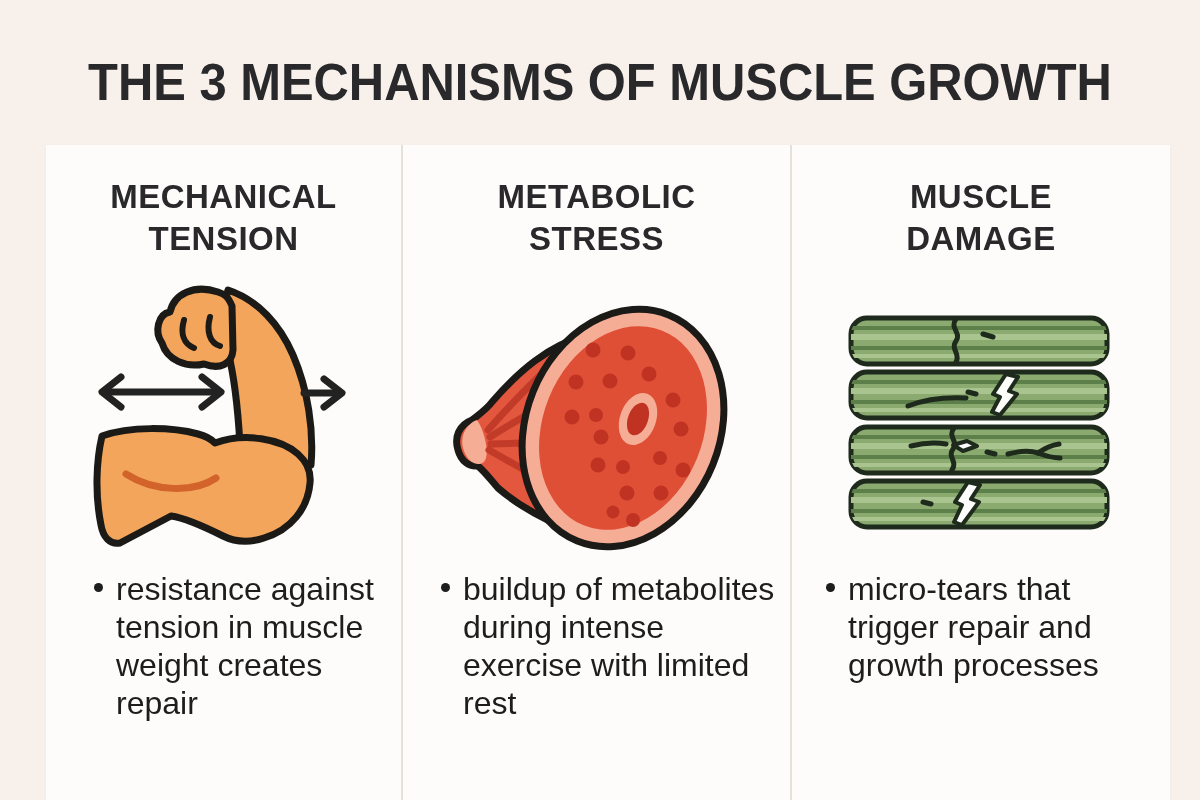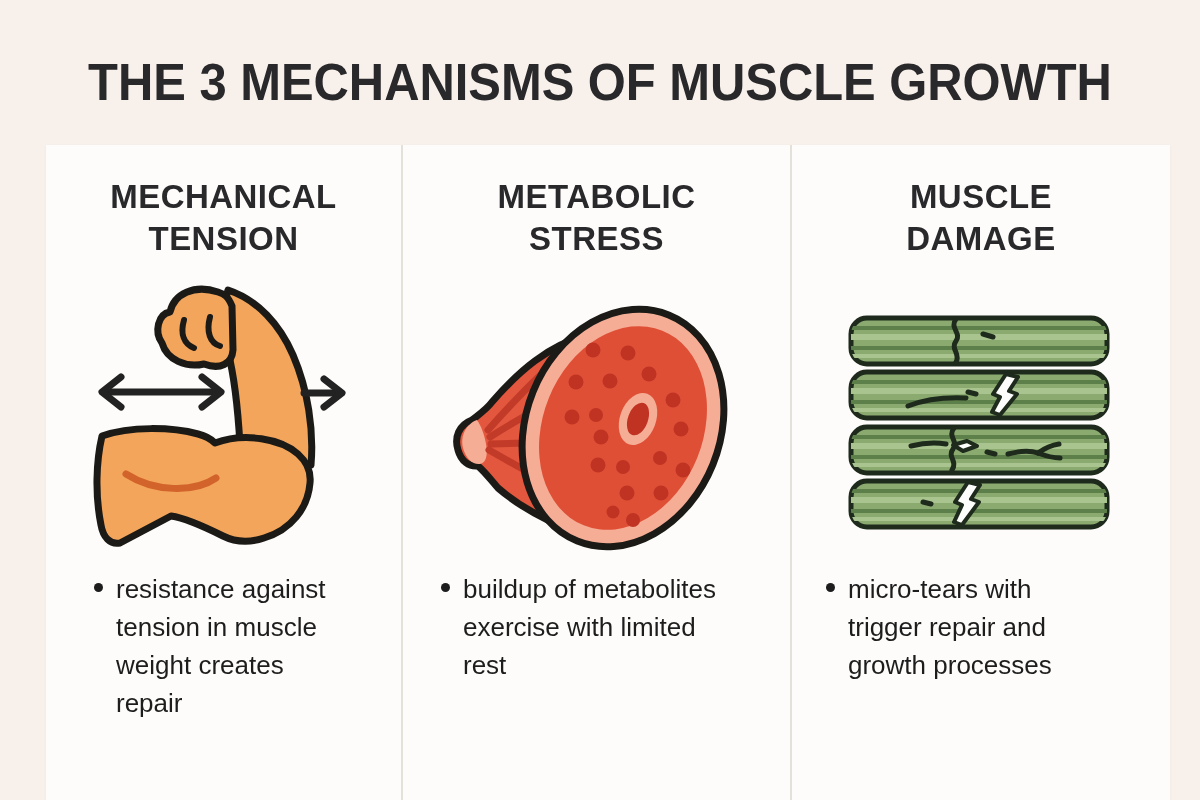--- a/index.html
+++ b/index.html
@@ -35,21 +35,21 @@
   .heading span{display:block;}
   .art{position:absolute;}
   .c1 .art{left:22px;top:135px;}
   .c2 .art{left:25px;top:145px;}
   .c3 .art{left:36px;top:155px;}
   .bullet{position:absolute;top:425px;display:flex;gap:13px;align-items:flex-start;}
   .c1 .bullet{left:48px;}
   .c2 .bullet{left:38px;justify-content:center;}
   .c3 .bullet{left:34px;}
   .dot{width:9px;height:9px;border-radius:50%;background:var(--body-text);margin-top:13px;flex:none;}
-  .bullet-line{font-size:26px;line-height:38px;color:var(--body-text);white-space:nowrap;}
+  .bullet-line{font-size:32px;line-height:38px;color:var(--body-text);white-space:nowrap;}
 
   
   .sk{fill:var(--arm-skin);stroke:var(--outline);stroke-width:7;stroke-linejoin:round;}
   .ln{fill:none;stroke:var(--outline);stroke-width:6;stroke-linecap:round;}
   .acc{fill:none;stroke:var(--arm-accent);stroke-width:7;stroke-linecap:round;}
   .arw{fill:none;stroke:var(--arrow);stroke-width:7;stroke-linecap:round;stroke-linejoin:round;}
   .mbody{fill:var(--muscle-red);stroke:var(--outline);stroke-width:7;stroke-linejoin:round;}
   .mstripe{fill:none;stroke:var(--muscle-stripe);stroke-width:7;stroke-linecap:round;}
   .mpink{fill:var(--muscle-pink);}
   .mface{fill:var(--muscle-pink);stroke:var(--outline);stroke-width:7;}
@@ -166,20 +166,21 @@
           <g>
             <ellipse class="mpink" cx="210" cy="129" rx="18" ry="27" transform="rotate(20 210 129)"></ellipse>
             <ellipse class="mdot" cx="210" cy="129" rx="10" ry="17" transform="rotate(20 210 129)"></ellipse>
           </g>
         </svg>
       </div>
       <div class="bullet">
         <span class="dot"></span>
         <div>
           <div class="bullet-line">buildup of metabolites</div>
+          <div class="bullet-line">during intense</div>
           <div class="bullet-line">exercise with limited</div>
           <div class="bullet-line">rest</div>
         </div>
       </div>
     </section>
 
     <section class="col c3">
       <h2 class="heading">
         <span>MUSCLE</span>
         <span>DAMAGE</span>
@@ -252,21 +253,21 @@
               <rect class="fsl" x="23" y="217" width="256" height="4"></rect>
             </g>
             <path class="crack" d="M 95,202 L 103,204"></path>
             <path class="tear" d="M 140,182 L 152,185 L 143,199 L 151,202 L 134,225 L 126,222 L 134,205 L 127,202 Z"></path>
           </g>
         </svg>
       </div>
       <div class="bullet">
         <span class="dot"></span>
         <div>
-          <div class="bullet-line">micro-tears with</div>
+          <div class="bullet-line">micro-tears that</div>
           <div class="bullet-line">trigger repair and</div>
           <div class="bullet-line">growth processes</div>
         </div>
       </div>
     </section>
 
   </div>
 </div>
 
 </body></html>

